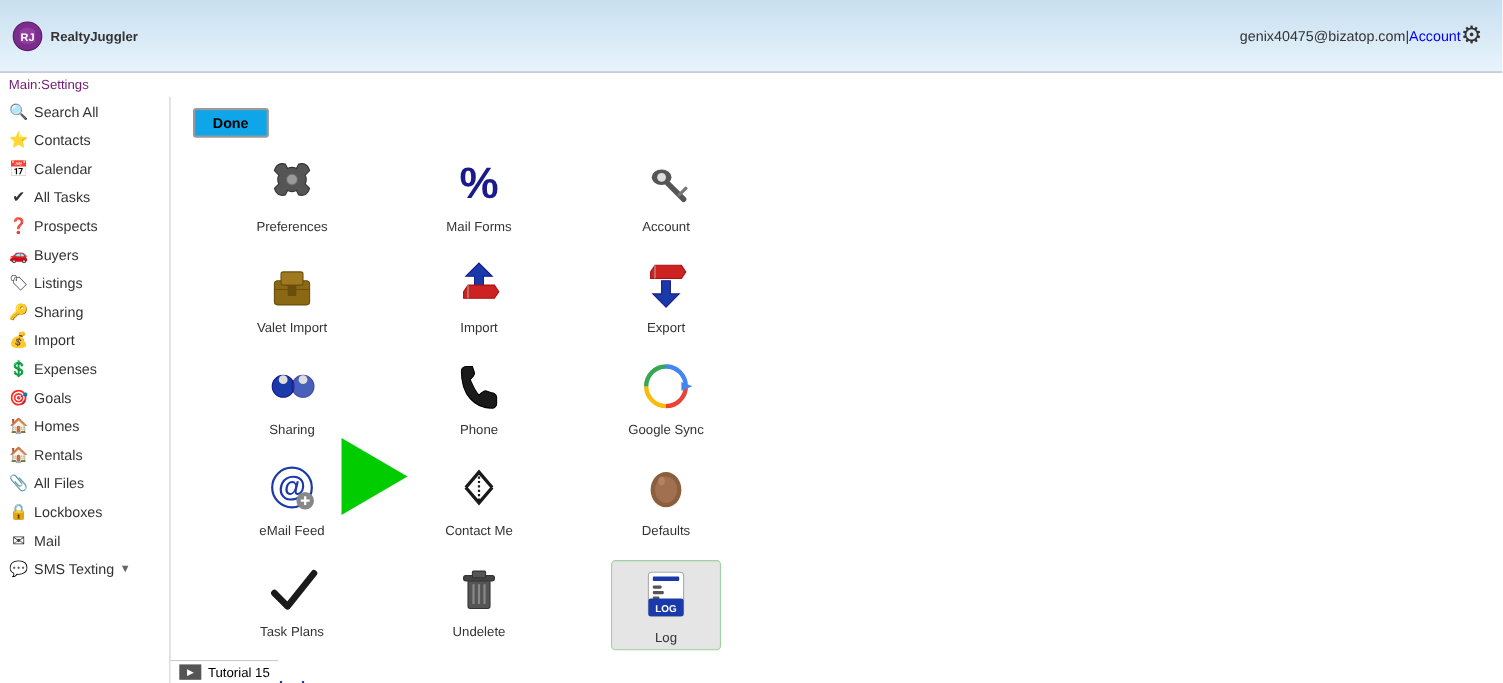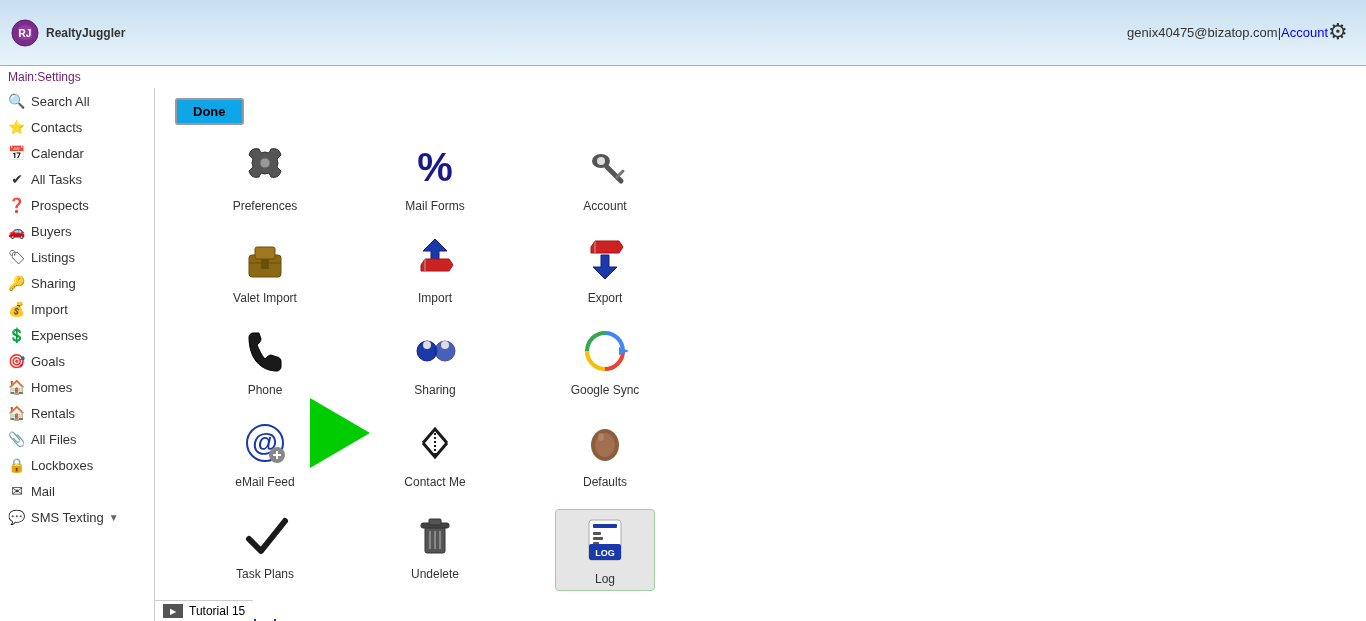--- a/index.html
+++ b/index.html
@@ -362,36 +362,36 @@
             <polygon points="10,12 14,6 38,6 42,12 38,18 10,18" fill="#cc2222" stroke="#aa1111" stroke-width="1"></polygon>
             <line x1="14" y1="6" x2="14" y2="18" stroke="#aaa" stroke-width="1"></line>
           </svg>
         </div>
         <span class="settings-label">Export</span>
       </div>
 
       <div class="settings-item">
         <div class="settings-icon">
           <svg width="48" height="48" viewBox="0 0 48 48">
-            <path d="M12 6 C10 6 8 8 8 10 C8 32 20 44 36 44 C38 44 40 42 40 40 L40 34 C40 32 38 30 36 30 L30 28 C28 28 26 30 24 32 C20 28 18 22 16 18 C18 16 20 14 20 12 L18 6 Z" fill="#1a1a1a" stroke="#000" stroke-width="1"></path>
-          </svg>
-        </div>
-        <span class="settings-label">Phone</span>
-      </div>
-
-      <div class="settings-item">
-        <div class="settings-icon">
-          <svg width="48" height="48" viewBox="0 0 48 48">
             <circle cx="16" cy="24" r="10" fill="#1a3aaa" stroke="#1a1a8c" stroke-width="1"></circle>
             <circle cx="34" cy="24" r="10" fill="#1a3aaa" stroke="#1a1a8c" stroke-width="1" opacity="0.8"></circle>
             <circle cx="16" cy="18" r="4" fill="#ddd"></circle>
             <circle cx="34" cy="18" r="4" fill="#ddd"></circle>
           </svg>
         </div>
         <span class="settings-label">Sharing</span>
+      </div>
+
+      <div class="settings-item">
+        <div class="settings-icon">
+          <svg width="48" height="48" viewBox="0 0 48 48">
+            <path d="M12 6 C10 6 8 8 8 10 C8 32 20 44 36 44 C38 44 40 42 40 40 L40 34 C40 32 38 30 36 30 L30 28 C28 28 26 30 24 32 C20 28 18 22 16 18 C18 16 20 14 20 12 L18 6 Z" fill="#1a1a1a" stroke="#000" stroke-width="1"></path>
+          </svg>
+        </div>
+        <span class="settings-label">Phone</span>
       </div>
 
       <div class="settings-item">
         <div class="settings-icon">
           <svg width="48" height="48" viewBox="0 0 48 48">
             <circle cx="24" cy="24" r="18" fill="none" stroke="#aaa" stroke-width="3"></circle>
             <path d="M24 6 A18 18 0 0 1 42 24" fill="none" stroke="#4285F4" stroke-width="4"></path>
             <path d="M42 24 A18 18 0 0 1 24 42" fill="none" stroke="#EA4335" stroke-width="4"></path>
             <path d="M24 42 A18 18 0 0 1 6 24" fill="none" stroke="#FBBC05" stroke-width="4"></path>
             <path d="M6 24 A18 18 0 0 1 24 6" fill="none" stroke="#34A853" stroke-width="4"></path>

